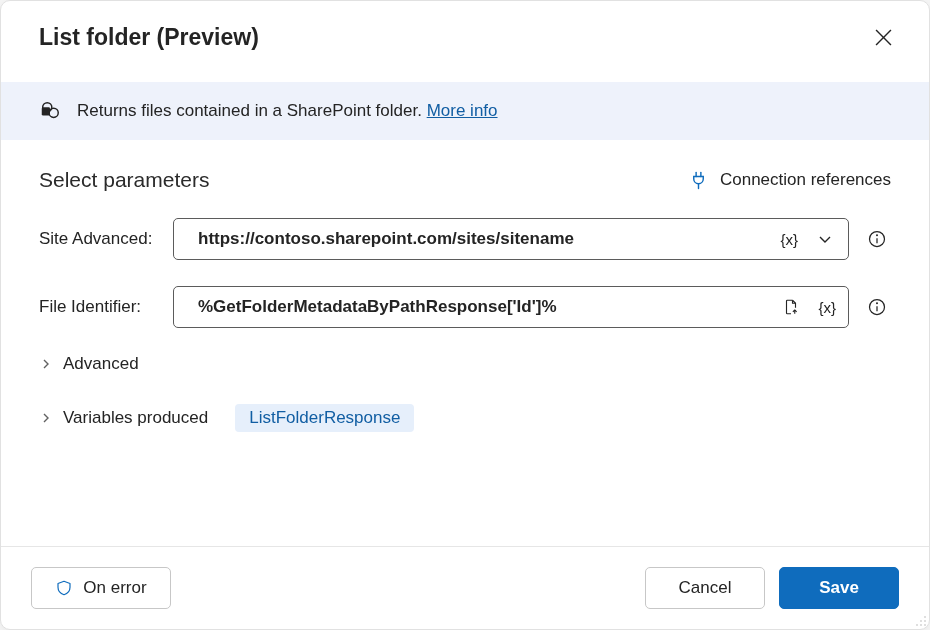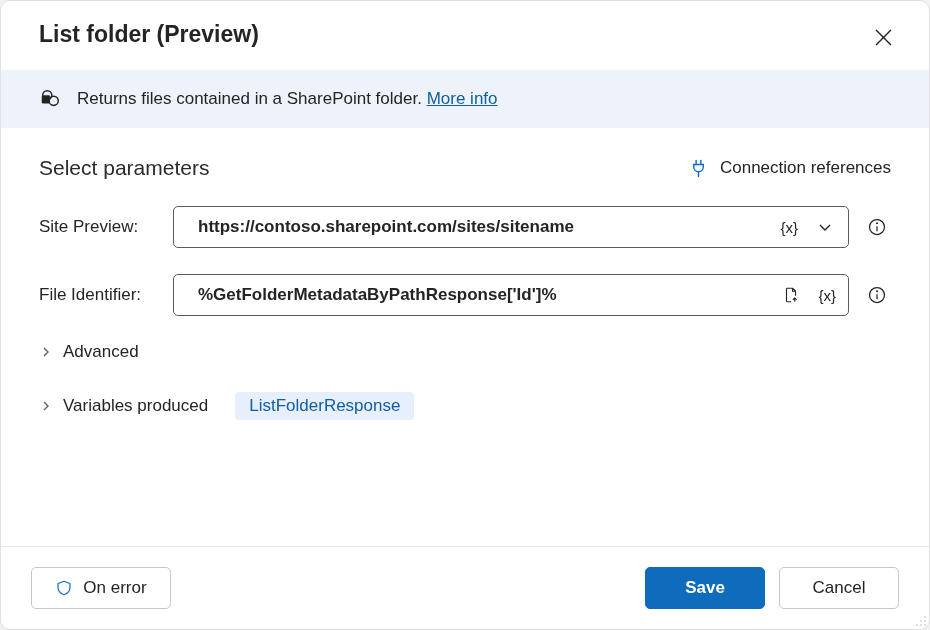--- a/index.html
+++ b/index.html
@@ -17,22 +17,23 @@
     border-radius: 10px;
     overflow: hidden;
     display: flex;
     flex-direction: column;
     box-shadow: 0 2px 8px rgba(0,0,0,0.05);
     position: relative;
   }
   
   .header {
     display: flex;
+    align-items: center;
     justify-content: space-between;
-    padding: 20px 30px 17px 38px;
+    padding: 20px 30px 29px 38px;
   }
   .header-title {
     font-size: 23px;
     font-weight: 600;
     color: #242424;
   }
   .close-btn {
     width: 32px; height: 32px;
     display: flex; align-items: center; justify-content: center;
     cursor: pointer;
@@ -246,21 +247,21 @@
           <path d="M9 2v5"></path>
             <path d="M15 2v5"></path>
           <path d="M6 7h12v3a6 6 0 0 1-12 0V7z"></path>
           <path d="M12 16v6"></path>
         </svg>
         <span>Connection references</span>
       </div>
     </div>
 
     <div class="param-row">
-      <div class="param-label">Site Preview:</div>
+      <div class="param-label">Site Advanced:</div>
       <div class="input-wrap">
         <input type="text" value="https://contoso.sharepoint.com/sites/sitename" style="">
         <div class="input-suffix">
           <span class="suffix-txt">{x}</span>
           <div class="suffix-btn">
             <svg width="16" height="16" viewBox="0 0 16 16" fill="none" stroke="currentColor" stroke-width="1.4">
                 <polyline points="3,6 8,11 13,6"></polyline>
               </svg>
           </div>
         </div>
@@ -322,22 +323,22 @@
   </div>
 
   <div class="footer">
     <button class="btn btn-secondary" style="min-width:140px;">
       <svg width="18" height="18" viewBox="0 0 24 24" fill="none" stroke="#0f6cbd" stroke-width="1.6" stroke-linejoin="round">
         <path d="M12 3l8 3v5c0 5-3.5 8.5-8 10-4.5-1.5-8-5-8-10V6l8-3z"></path>
       </svg>
       <span>On error</span>
     </button>
     <div class="footer-right">
+      <button class="btn btn-secondary">Cancel</button>
       <button class="btn btn-primary">Save</button>
-      <button class="btn btn-secondary">Cancel</button>
     </div>
   </div>
 
   <div class="resize-handle">
     <svg width="16" height="16" viewBox="0 0 16 16">
       <circle cx="14" cy="6" r="1" fill="#888"></circle>
       <circle cx="14" cy="10" r="1" fill="#888"></circle>
       <circle cx="14" cy="14" r="1" fill="#888"></circle>
       <circle cx="10" cy="10" r="1" fill="#888"></circle>
       <circle cx="10" cy="14" r="1" fill="#888"></circle>

